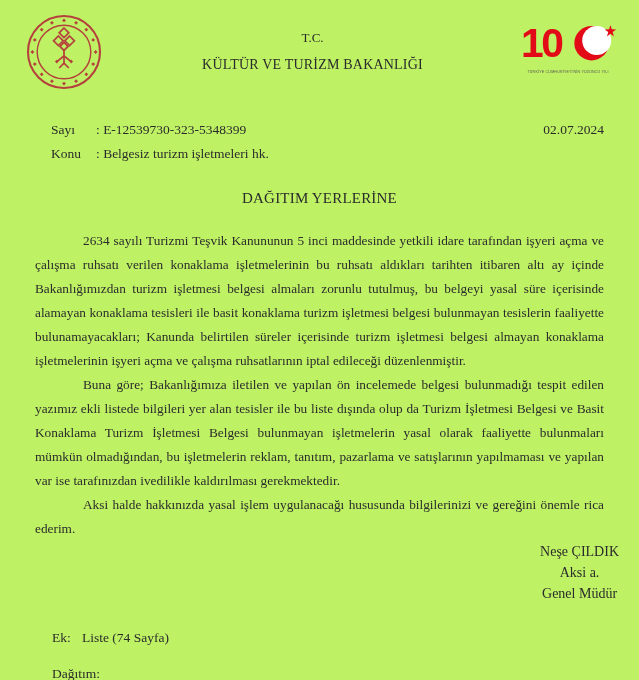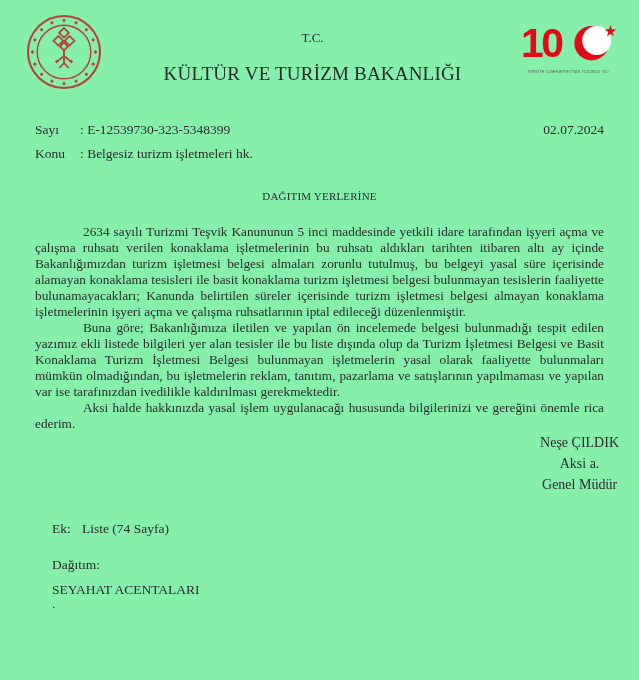--- a/index.html
+++ b/index.html
@@ -1,54 +1,54 @@
 <!DOCTYPE html>
 <html><head>
 <meta charset="utf-8">
 <style>
   html, body { margin: 0; padding: 0; background: #ffffff; }
   .page {
     width: 639px; height: 680px;
-    background: #86efac;
+    background: #bef264;
     font-family: "Liberation Serif", serif;
     color: #2b2b2b;
     box-sizing: border-box;
     overflow: hidden;
     position: relative;
   }
   
   .letterhead {
     display: flex;
     align-items: flex-start;
     padding: 12px 16px 0 24px;
   }
   .emblem svg { width: 80px; height: 80px; display: block; }
   .head-center {
     flex: 1;
     text-align: center;
     padding-top: 18px;
     line-height: 1.25;
   }
   .tc { font-size: 13px; }
-  .ministry { font-size: 19px; margin-top: 16px; letter-spacing: 0.2px; }
+  .ministry { font-size: 14px; margin-top: 10px; letter-spacing: 0.2px; }
   .directorate { font-size: 13.5px; margin-top: 2px; }
   .centennial svg { width: 102px; height: 62px; display: block; margin-top: 8px; }
   
   .meta { padding: 0 35px; margin-top: 30px; font-size: 13.5px; }
   .meta-row { margin-bottom: 8px; overflow: hidden; }
-  .meta-label { display: inline-block; width: 45px; }
+  .meta-label { display: inline-block; width: 45px; margin-left: 16px; }
   .date { float: right; }
   
-  .doc-title { text-align: center; font-size: 11px; margin-top: 28px; letter-spacing: 0.2px; }
+  .doc-title { text-align: center; font-size: 15px; margin-top: 28px; letter-spacing: 0.2px; }
   
   .body-text {
     padding: 0 35px;
     margin-top: 22px;
     font-size: 13.3px;
-    line-height: 16px;
+    line-height: 24px;
     text-align: justify;
   }
   .body-text p { margin: 0; text-indent: 48px; }
   
   .signature { display: flex; justify-content: flex-end; padding-right: 20px; }
   .signature-inner { text-align: center; font-size: 14px; line-height: 21px; }
   
   .footer { padding: 0 52px; font-size: 13.5px; }
   .ek-row { margin-top: 26px; }
   .ek-label { display: inline-block; width: 30px; }

